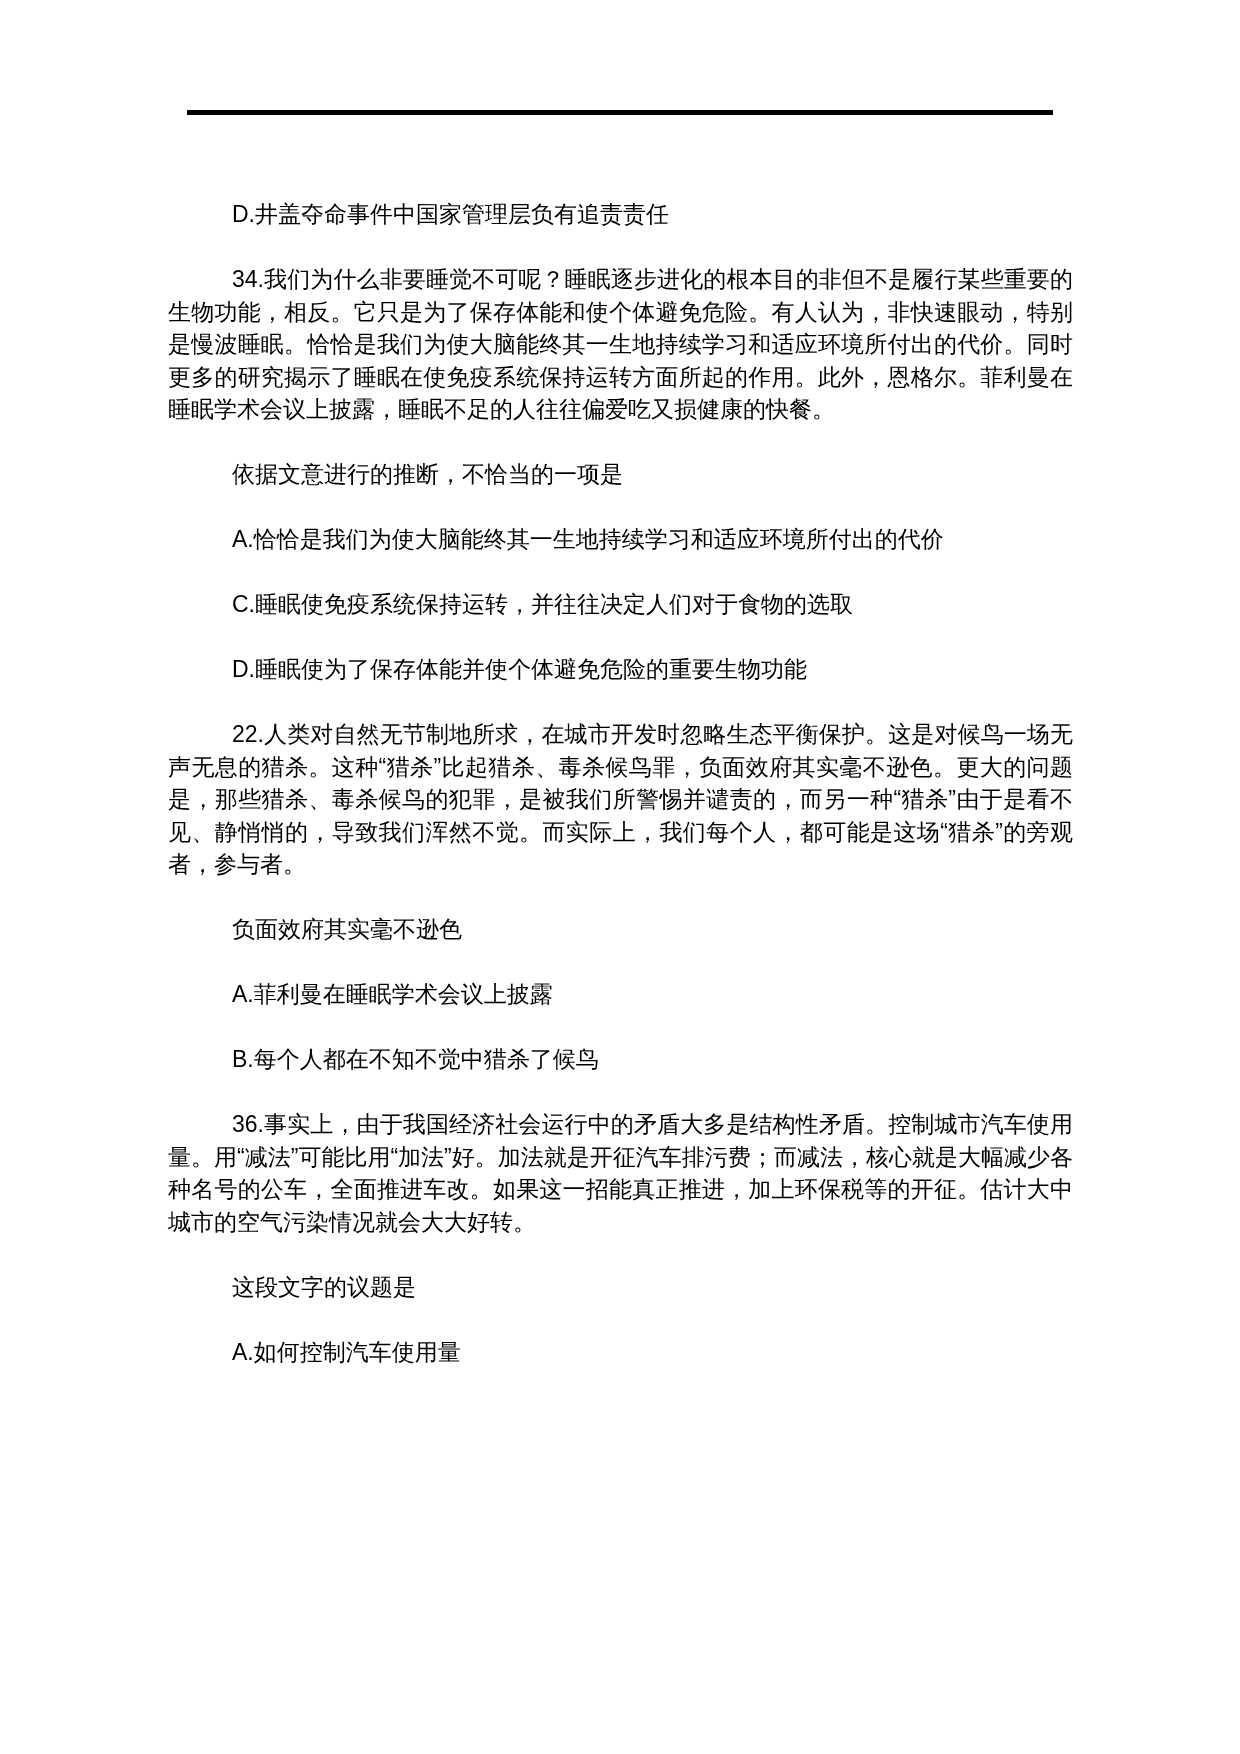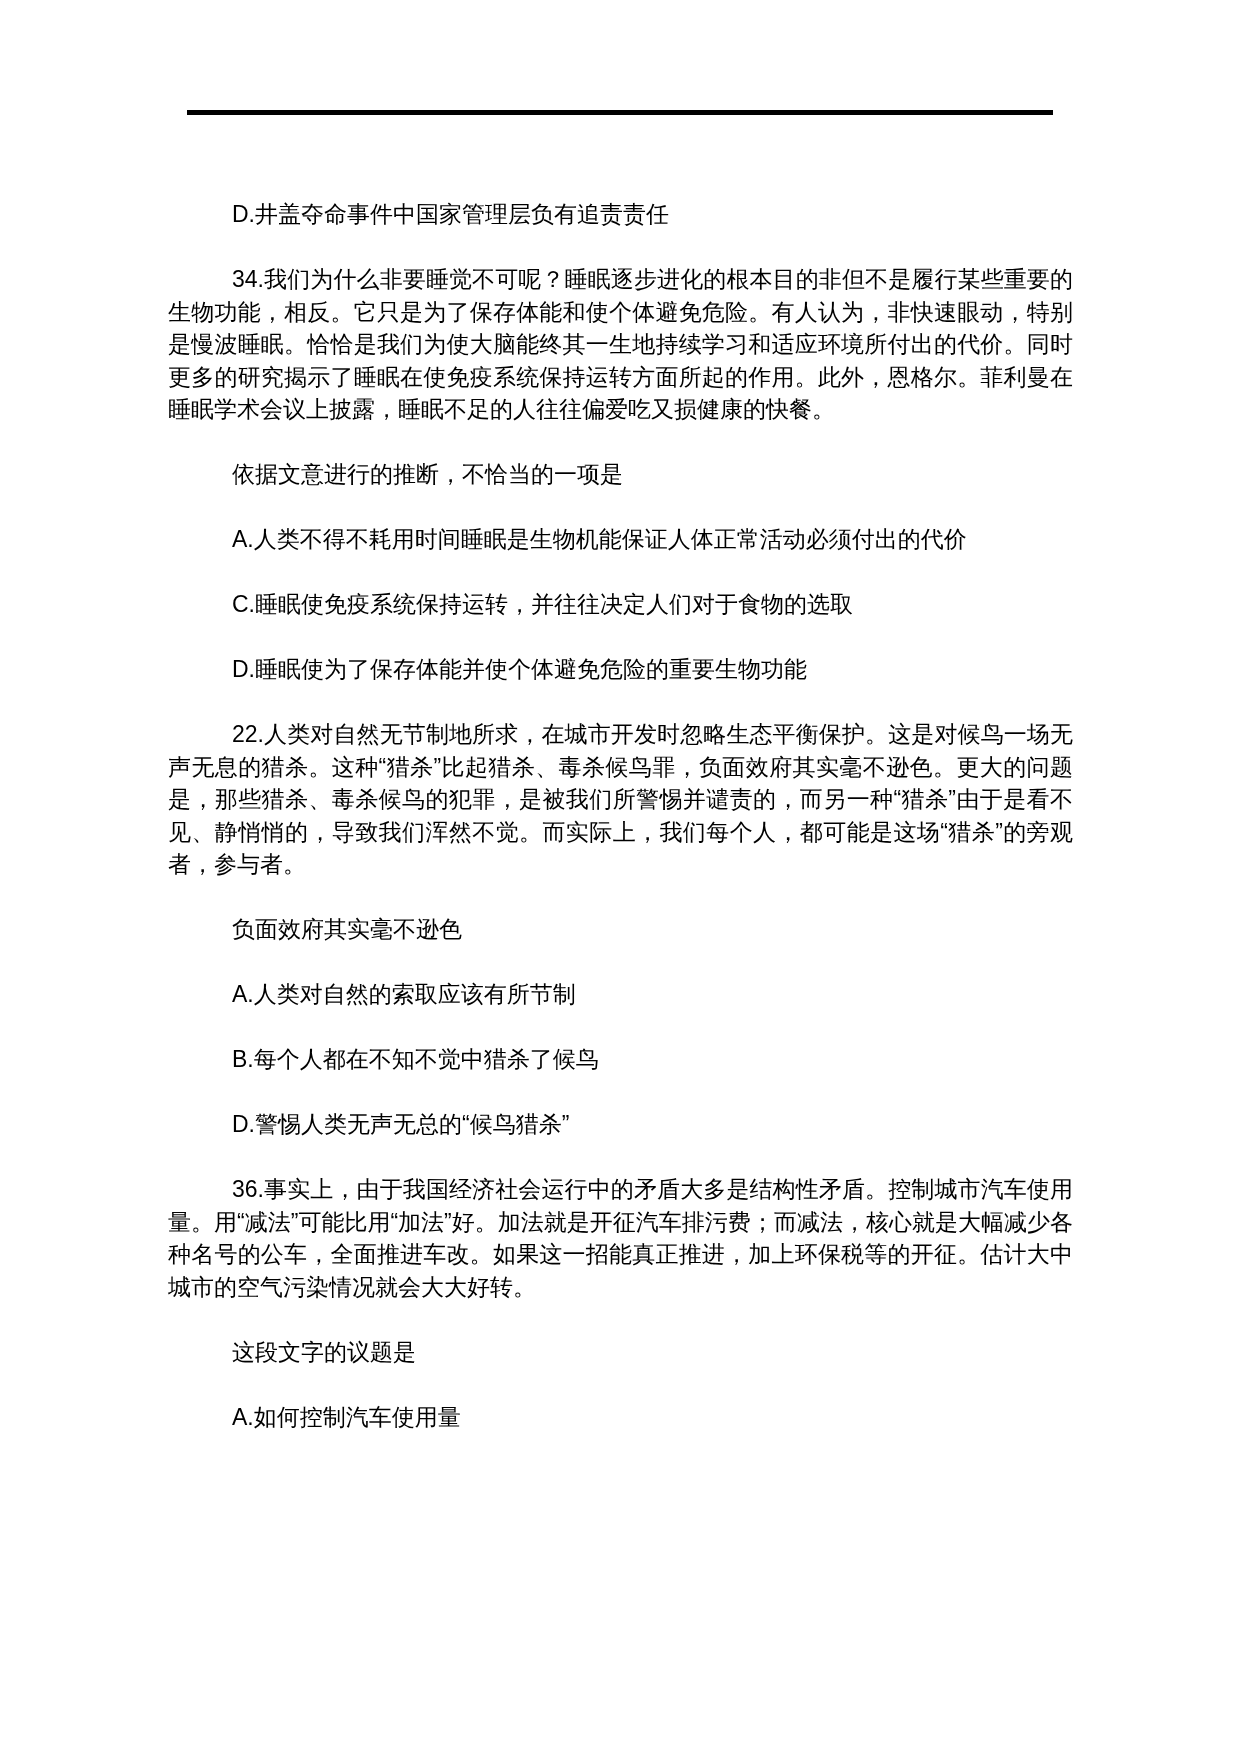--- a/index.html
+++ b/index.html
@@ -53,37 +53,36 @@
   <div class="top-rule"></div>
 
   <div class="content">
 
     <p class="line">D.井盖夺命事件中国家管理层负有追责责任</p>
 
     <p class="para">34.我们为什么非要睡觉不可呢？睡眠逐步进化的根本目的非但不是履行某些重要的生物功能，相反。它只是为了保存体能和使个体避免危险。有人认为，非快速眼动，特别是慢波睡眠。恰恰是我们为使大脑能终其一生地持续学习和适应环境所付出的代价。同时更多的研究揭示了睡眠在使免疫系统保持运转方面所起的作用。此外，恩格尔。菲利曼在睡眠学术会议上披露，睡眠不足的人往往偏爱吃又损健康的快餐。</p>
 
     <p class="line">依据文意进行的推断，不恰当的一项是</p>
 
-    <p class="line">A.人类不得不耗用时间睡眠是生物机能保证人体正常活动必须付出的代价</p>
+    <p class="line">A.恰恰是我们为使大脑能终其一生地持续学习和适应环境所付出的代价</p>
 
 
     <p class="line">C.睡眠使免疫系统保持运转，并往往决定人们对于食物的选取</p>
 
     <p class="line">D.睡眠使为了保存体能并使个体避免危险的重要生物功能</p>
 
     <p class="para">22.人类对自然无节制地所求，在城市开发时忽略生态平衡保护。这是对候鸟一场无声无息的猎杀。这种“猎杀”比起猎杀、毒杀候鸟罪，负面效府其实毫不逊色。更大的问题是，那些猎杀、毒杀候鸟的犯罪，是被我们所警惕并谴责的，而另一种“猎杀”由于是看不见、静悄悄的，导致我们浑然不觉。而实际上，我们每个人，都可能是这场“猎杀”的旁观者，参与者。</p>
 
     <p class="line">负面效府其实毫不逊色</p>
 
-    <p class="line">A.人类对自然的索取应该有所节制</p>
+    <p class="line">A.菲利曼在睡眠学术会议上披露</p>
 
     <p class="line">B.每个人都在不知不觉中猎杀了候鸟</p>
 
 
-    <p class="line">D.警惕人类无声无总的“候鸟猎杀”</p>
 
     <p class="para">36.事实上，由于我国经济社会运行中的矛盾大多是结构性矛盾。控制城市汽车使用量。用“减法”可能比用“加法”好。加法就是开征汽车排污费；而减法，核心就是大幅减少各种名号的公车，全面推进车改。如果这一招能真正推进，加上环保税等的开征。估计大中城市的空气污染情况就会大大好转。</p>
 
     <p class="line">这段文字的议题是</p>
 
     <p class="line">A.如何控制汽车使用量</p>
 
   </div>
 </div>
 

